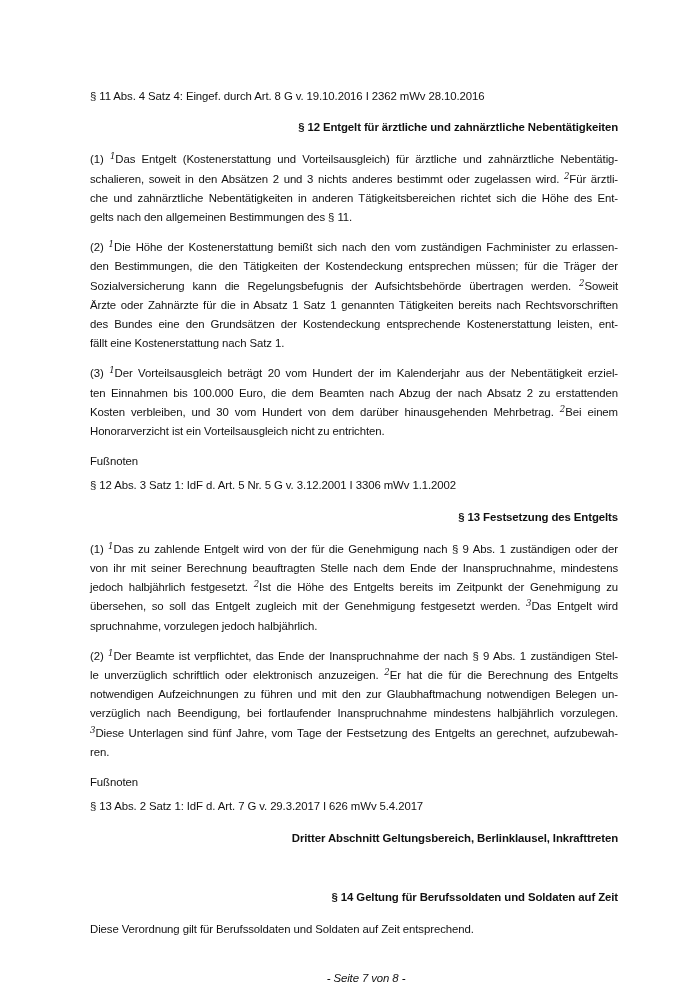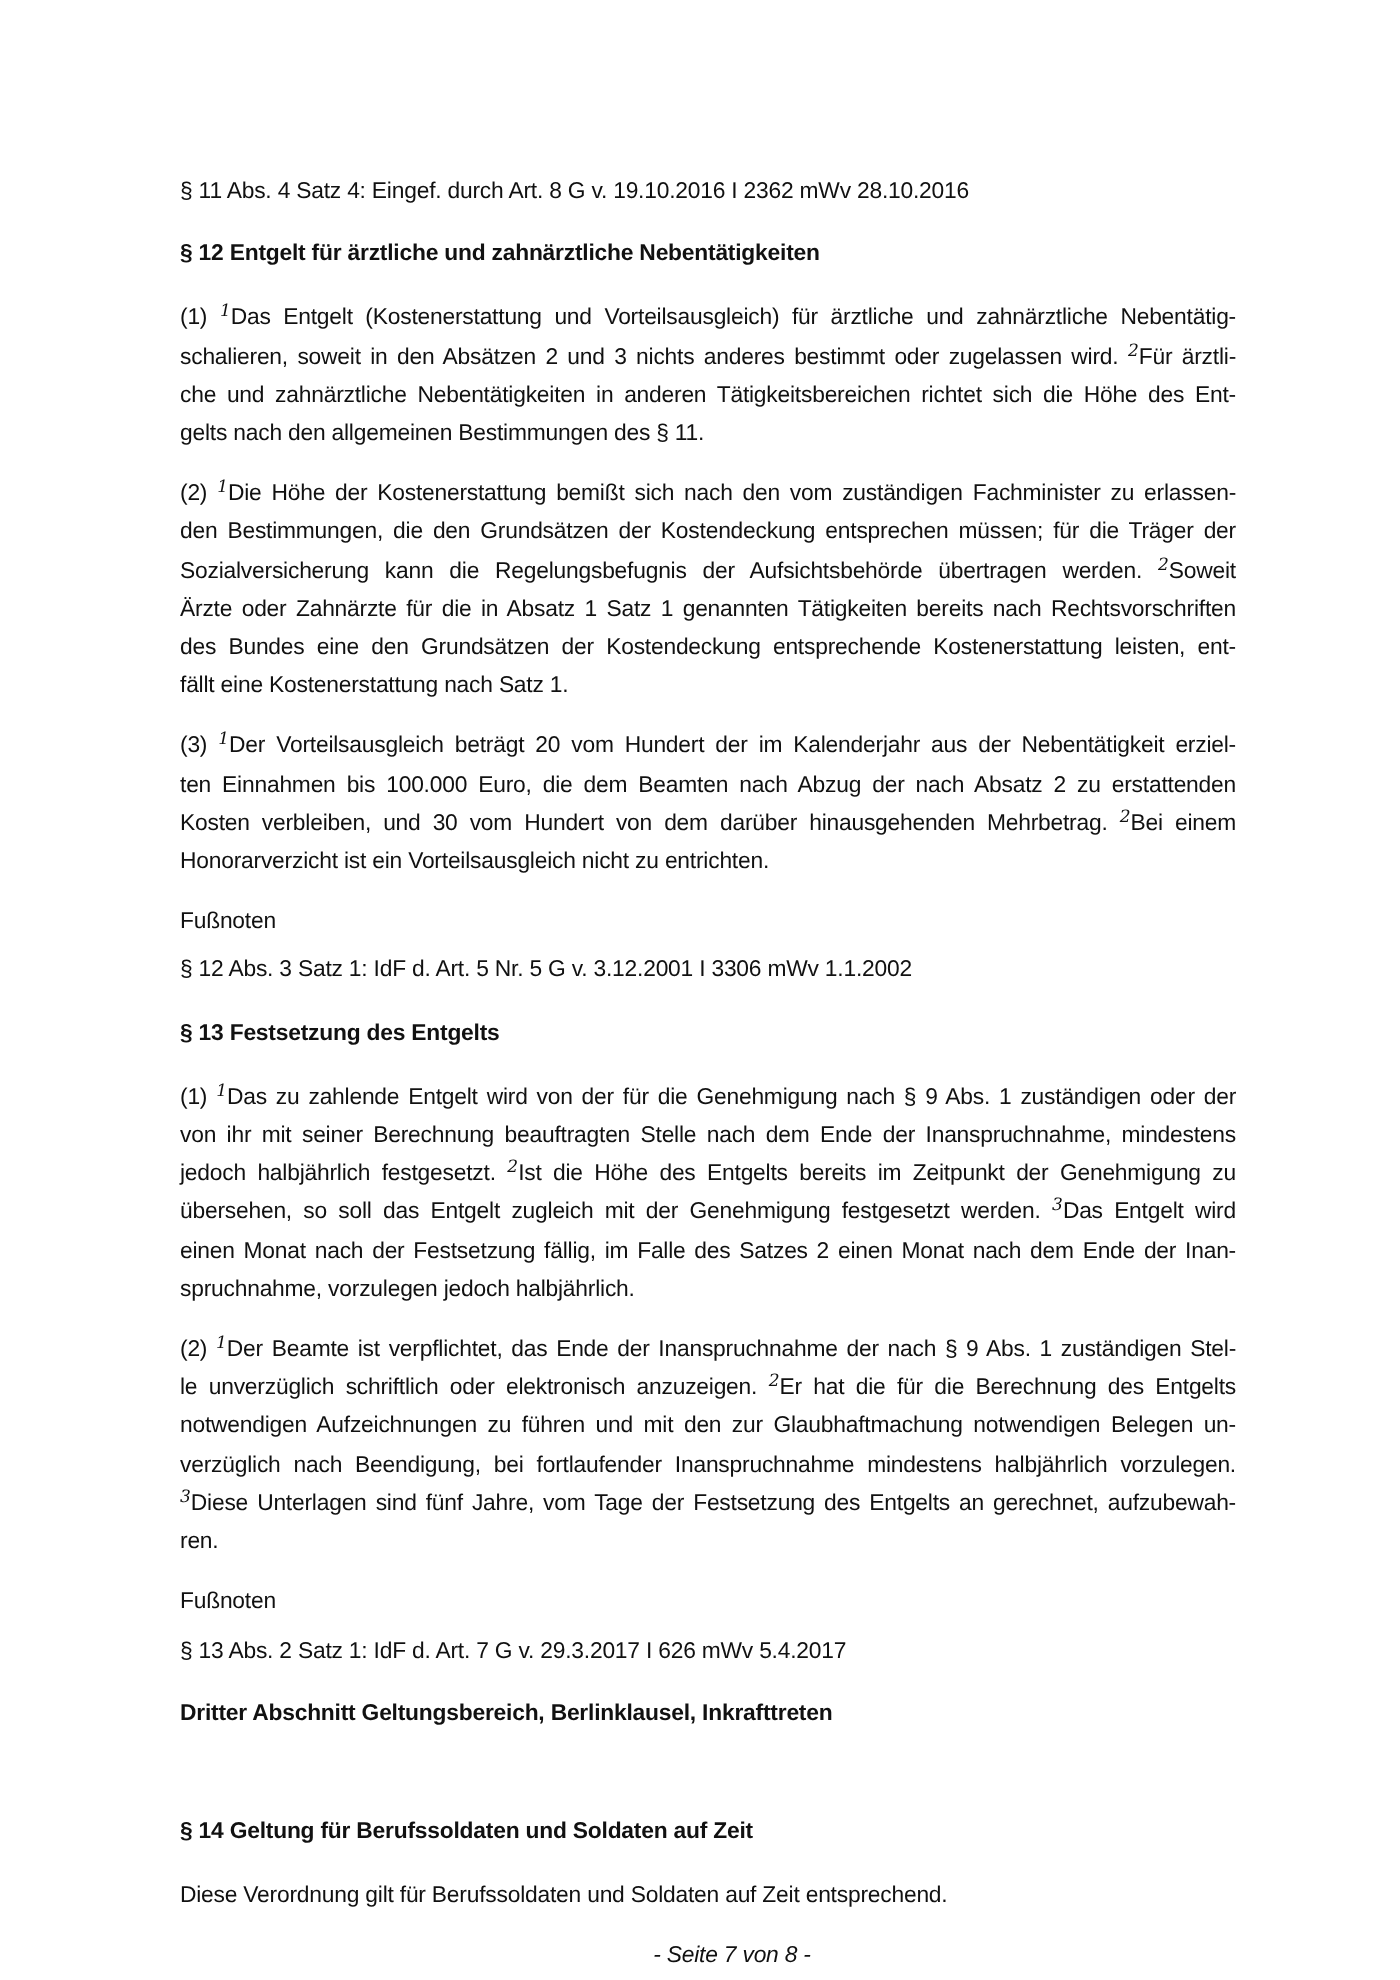--- a/index.html
+++ b/index.html
@@ -21,21 +21,21 @@
     width: 528px;
     letter-spacing: -0.1px;
   }
   .line { line-height: 19.2px; white-space: normal; }
   .line.just { text-align: justify; text-align-last: justify; }
   .block.ref   { margin: 0 0 12px 0; }
   .block.para  { margin: 0 0 11px 0; }
   .block.label { margin: 0 0 5px 0; }
   .block.heading {
     font-weight: 700;
-    text-align: left;
+    text-align: right;
     margin: 12px 0 13px 0;
   }
   .block.heading + .block.heading { margin-top: 40px; }
   sup.fnref {
     font-family: "DejaVu Serif", serif;
     font-style: italic;
     font-size: 8.5px;
     line-height: 0;
     vertical-align: 4px;
     letter-spacing: 0;
@@ -63,21 +63,21 @@
         <div class="line">§ 12 Entgelt für ärztliche und zahnärztliche Nebentätigkeiten</div>
       </div>
       <div class="block para">
         <div class="line just">(1) <sup class="fnref">1</sup>Das Entgelt (Kostenerstattung und Vorteilsausgleich) für ärztliche und zahnärztliche Nebentätig-</div>
         <div class="line just">schalieren, soweit in den Absätzen 2 und 3 nichts anderes bestimmt oder zugelassen wird. <sup class="fnref">2</sup>Für ärztli-</div>
         <div class="line just">che und zahnärztliche Nebentätigkeiten in anderen Tätigkeitsbereichen richtet sich die Höhe des Ent-</div>
         <div class="line">gelts nach den allgemeinen Bestimmungen des § 11.</div>
       </div>
       <div class="block para">
         <div class="line just">(2) <sup class="fnref">1</sup>Die Höhe der Kostenerstattung bemißt sich nach den vom zuständigen Fachminister zu erlassen-</div>
-        <div class="line just">den Bestimmungen, die den Grundsätzen der Kostendeckung entsprechen müssen; für die Träger der</div>
+        <div class="line just">den Bestimmungen, die den Tätigkeiten der Kostendeckung entsprechen müssen; für die Träger der</div>
         <div class="line just">Sozialversicherung kann die Regelungsbefugnis der Aufsichtsbehörde übertragen werden. <sup class="fnref">2</sup>Soweit</div>
         <div class="line just">Ärzte oder Zahnärzte für die in Absatz 1 Satz 1 genannten Tätigkeiten bereits nach Rechtsvorschriften</div>
         <div class="line just">des Bundes eine den Grundsätzen der Kostendeckung entsprechende Kostenerstattung leisten, ent-</div>
         <div class="line">fällt eine Kostenerstattung nach Satz 1.</div>
       </div>
       <div class="block para">
         <div class="line just">(3) <sup class="fnref">1</sup>Der Vorteilsausgleich beträgt 20 vom Hundert der im Kalenderjahr aus der Nebentätigkeit erziel-</div>
         <div class="line just">ten Einnahmen bis 100.000 Euro, die dem Beamten nach Abzug der nach Absatz 2 zu erstattenden</div>
         <div class="line just">Kosten verbleiben, und 30 vom Hundert von dem darüber hinausgehenden Mehrbetrag. <sup class="fnref">2</sup>Bei einem</div>
         <div class="line">Honorarverzicht ist ein Vorteilsausgleich nicht zu entrichten.</div>
@@ -89,21 +89,20 @@
         <div class="line">§ 12 Abs. 3 Satz 1: IdF d. Art. 5 Nr. 5 G v. 3.12.2001 I 3306 mWv 1.1.2002</div>
       </div>
       <div class="block heading">
         <div class="line">§ 13 Festsetzung des Entgelts</div>
       </div>
       <div class="block para">
         <div class="line just">(1) <sup class="fnref">1</sup>Das zu zahlende Entgelt wird von der für die Genehmigung nach § 9 Abs. 1 zuständigen oder der</div>
         <div class="line just">von ihr mit seiner Berechnung beauftragten Stelle nach dem Ende der Inanspruchnahme, mindestens</div>
         <div class="line just">jedoch halbjährlich festgesetzt. <sup class="fnref">2</sup>Ist die Höhe des Entgelts bereits im Zeitpunkt der Genehmigung zu</div>
         <div class="line just">übersehen, so soll das Entgelt zugleich mit der Genehmigung festgesetzt werden. <sup class="fnref">3</sup>Das Entgelt wird</div>
-        <div class="line just">einen Monat nach der Festsetzung fällig, im Falle des Satzes 2 einen Monat nach dem Ende der Inan-</div>
         <div class="line">spruchnahme, vorzulegen jedoch halbjährlich.</div>
       </div>
       <div class="block para">
         <div class="line just">(2) <sup class="fnref">1</sup>Der Beamte ist verpflichtet, das Ende der Inanspruchnahme der nach § 9 Abs. 1 zuständigen Stel-</div>
         <div class="line just">le unverzüglich schriftlich oder elektronisch anzuzeigen. <sup class="fnref">2</sup>Er hat die für die Berechnung des Entgelts</div>
         <div class="line just">notwendigen Aufzeichnungen zu führen und mit den zur Glaubhaftmachung notwendigen Belegen un-</div>
         <div class="line just">verzüglich nach Beendigung, bei fortlaufender Inanspruchnahme mindestens halbjährlich vorzulegen.</div>
         <div class="line just"><sup class="fnref">3</sup>Diese Unterlagen sind fünf Jahre, vom Tage der Festsetzung des Entgelts an gerechnet, aufzubewah-</div>
         <div class="line">ren.</div>
       </div>

